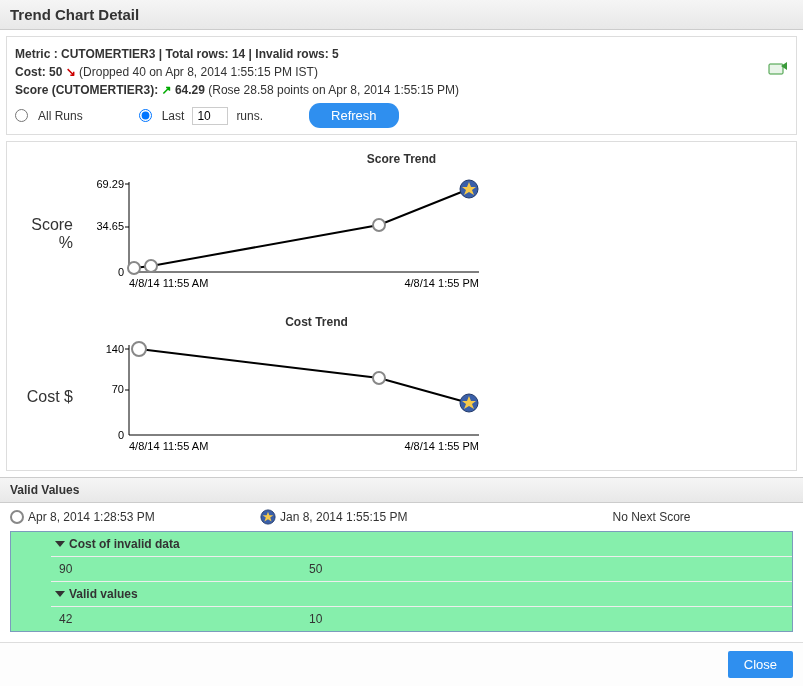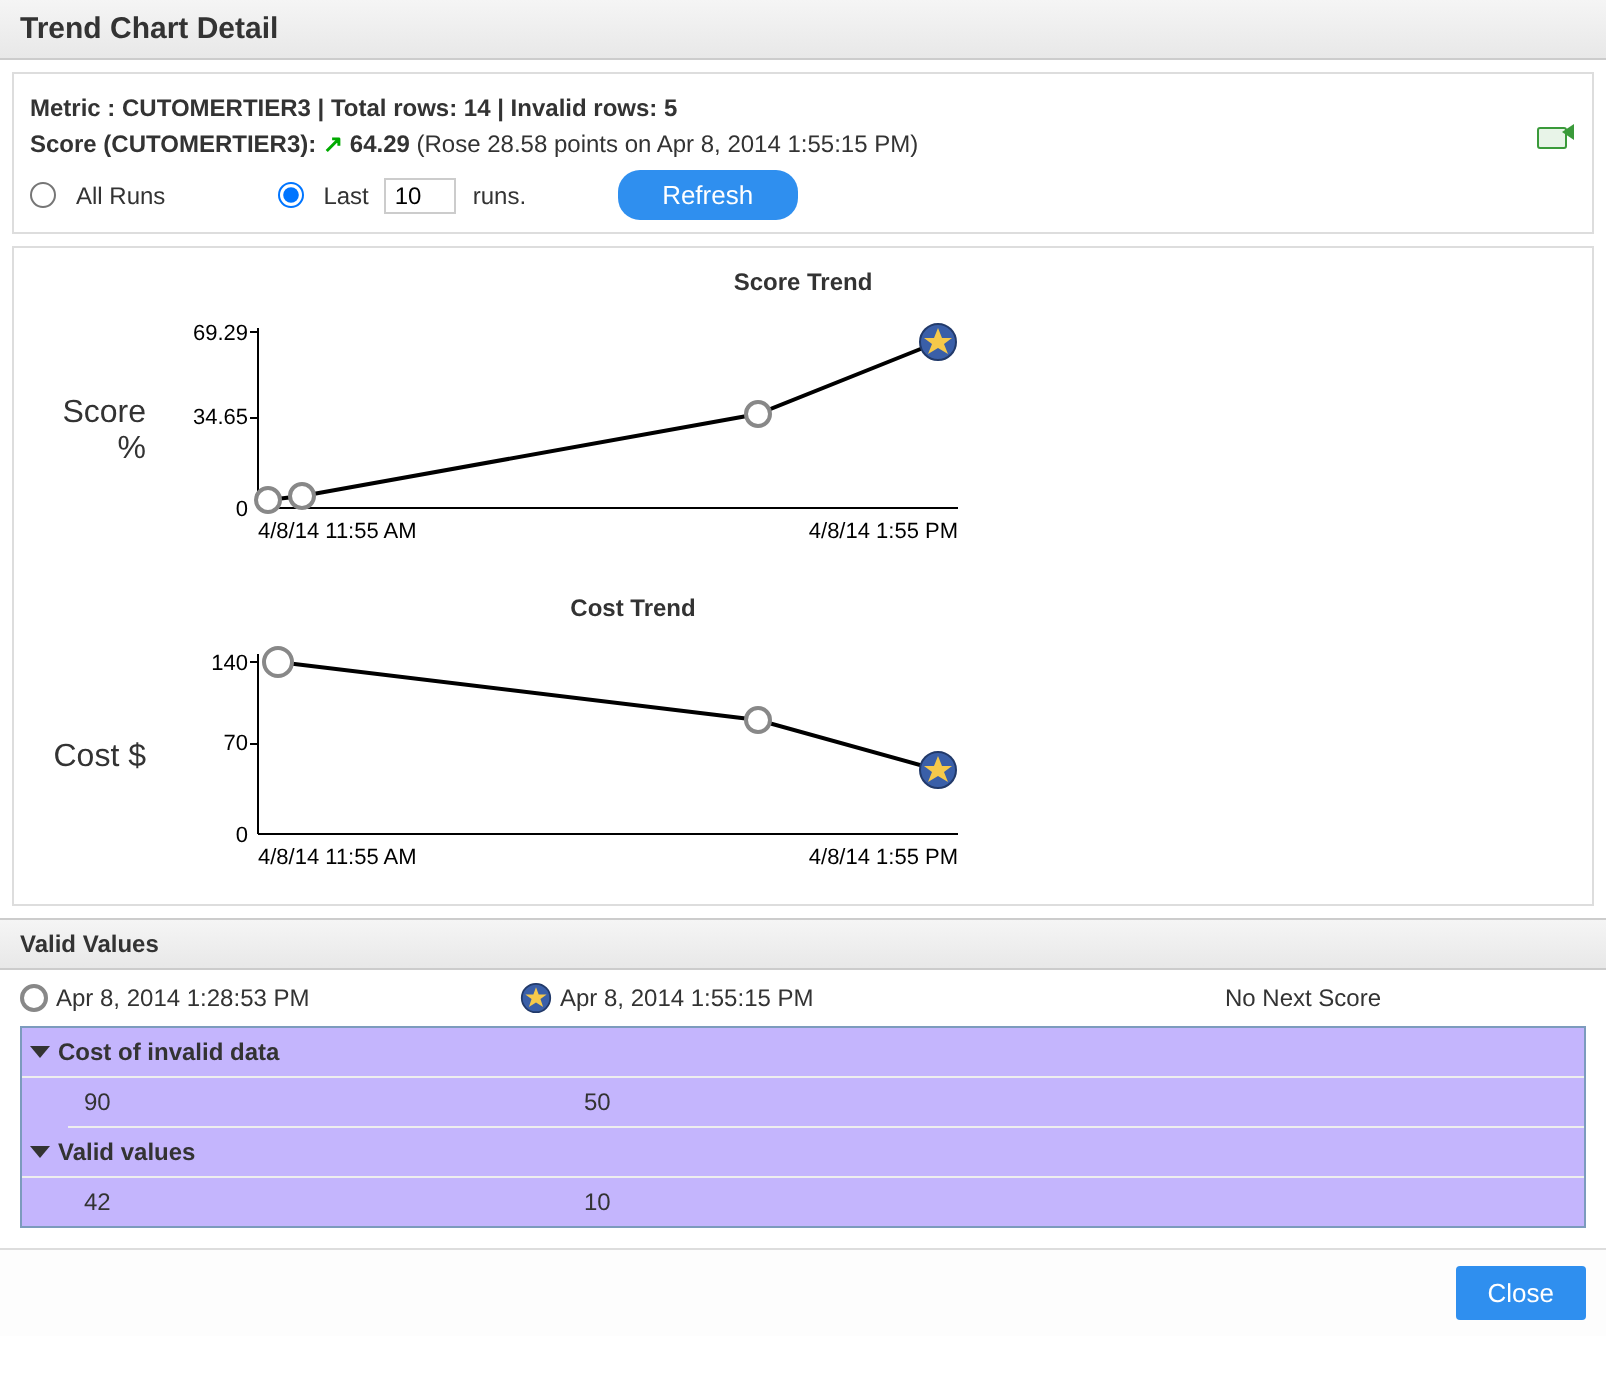--- a/index.html
+++ b/index.html
@@ -70,24 +70,24 @@
   .vv-col3 { flex: 1; text-align: center; }
   .ring-icon {
     width: 14px; height: 14px; border: 2px solid #888;
     border-radius: 50%; display:inline-block;
   }
   .star-icon {
     width: 16px; height: 16px; display:inline-block;
   }
   .grid-outer {
     margin: 0 10px 10px 10px; border: 1px solid #7c9bbd;
-    position: relative; background:#c4b5fd;
+    position: relative; background:#86efac;padding-left:40px;
   }
   .grid-scroll { max-height: 120px; overflow-y: scroll; }
-  .grid-row { display:flex; border-bottom: 1px solid #eee; margin-left: 23px; }
+  .grid-row { display:flex; border-bottom: 1px solid #eee; }
   .grid-row:last-child { border-bottom: none; align-items: center; }
   .gcell { padding: 5px 8px; }
   .gcell.c1 { width: 250px; }
   .gcell.c2 { flex:1; }
   .group-row { font-weight: bold; display:flex; align-items:center; gap:4px; padding:5px 4px; border-bottom: 1px solid #eee;}
   .caret { display:inline-block; width:0; height:0; border-left:5px solid transparent; border-right:5px solid transparent; border-top:6px solid #333; }
   .footer {
     border-top: 1px solid #ddd; padding: 8px 10px;
     display:flex; justify-content:flex-end; background:#fdfdfd;
   }
@@ -97,20 +97,25 @@
   }
   .runs-spacer { display:inline-block; width: 40px; }
 </style>
 </head>
 <body>
 
 <div class="header">Trend Chart Detail</div>
 
 <div class="info-panel">
   <div class="info-line">Metric : CUTOMERTIER3 | Total rows: 14 | Invalid rows: 5</div>
+  <div class="info-line">
+    <span>Cost: 50</span>
+    <span class="arrow-down">↘</span>
+    <span class="normal">(Dropped 40 on Apr 8, 2014 1:55:15 PM IST)</span>
+  </div>
   <span class="export-icon">
     <svg viewBox="0 0 20 16">
         <rect x="1" y="3" width="14" height="10" rx="1" fill="#e8f4e8" stroke="#3a9a3a"></rect>
         <path d="M13 5 L19 1 L19 9 Z" fill="#3a9a3a"></path>
       </svg>
   </span>
   <div class="info-line">
     <span>Score (CUTOMERTIER3):</span>
     <span class="arrow-up">↗</span>
     <span>64.29</span>
@@ -194,21 +199,21 @@
     <span class="ring-icon"></span>
     <span>Apr 8, 2014 1:28:53 PM</span>
   </div>
   <div class="vv-col2">
     <span class="star-icon">
       <svg viewBox="0 0 18 18">
           <circle cx="9" cy="9" r="8" fill="#3a5fa8" stroke="#223a6a"></circle>
           <polygon points="9,3 10.5,7 15,7 11.5,9.5 13,14 9,11.5 5,14 6.5,9.5 3,7 7.5,7" fill="#f6c94a"></polygon>
         </svg>
     </span>
-    <span>Apr 8, 2014 1:55:15 PM</span>
+    <span>Jan 8, 2014 1:55:15 PM</span>
   </div>
   <div class="vv-col3">No Next Score</div>
 </div>
 
 <div class="grid-outer">
   <div class="grid-scroll">
     <div class="group-row">
       <span class="caret"></span>
       <span>Cost of invalid data</span>
     </div>

